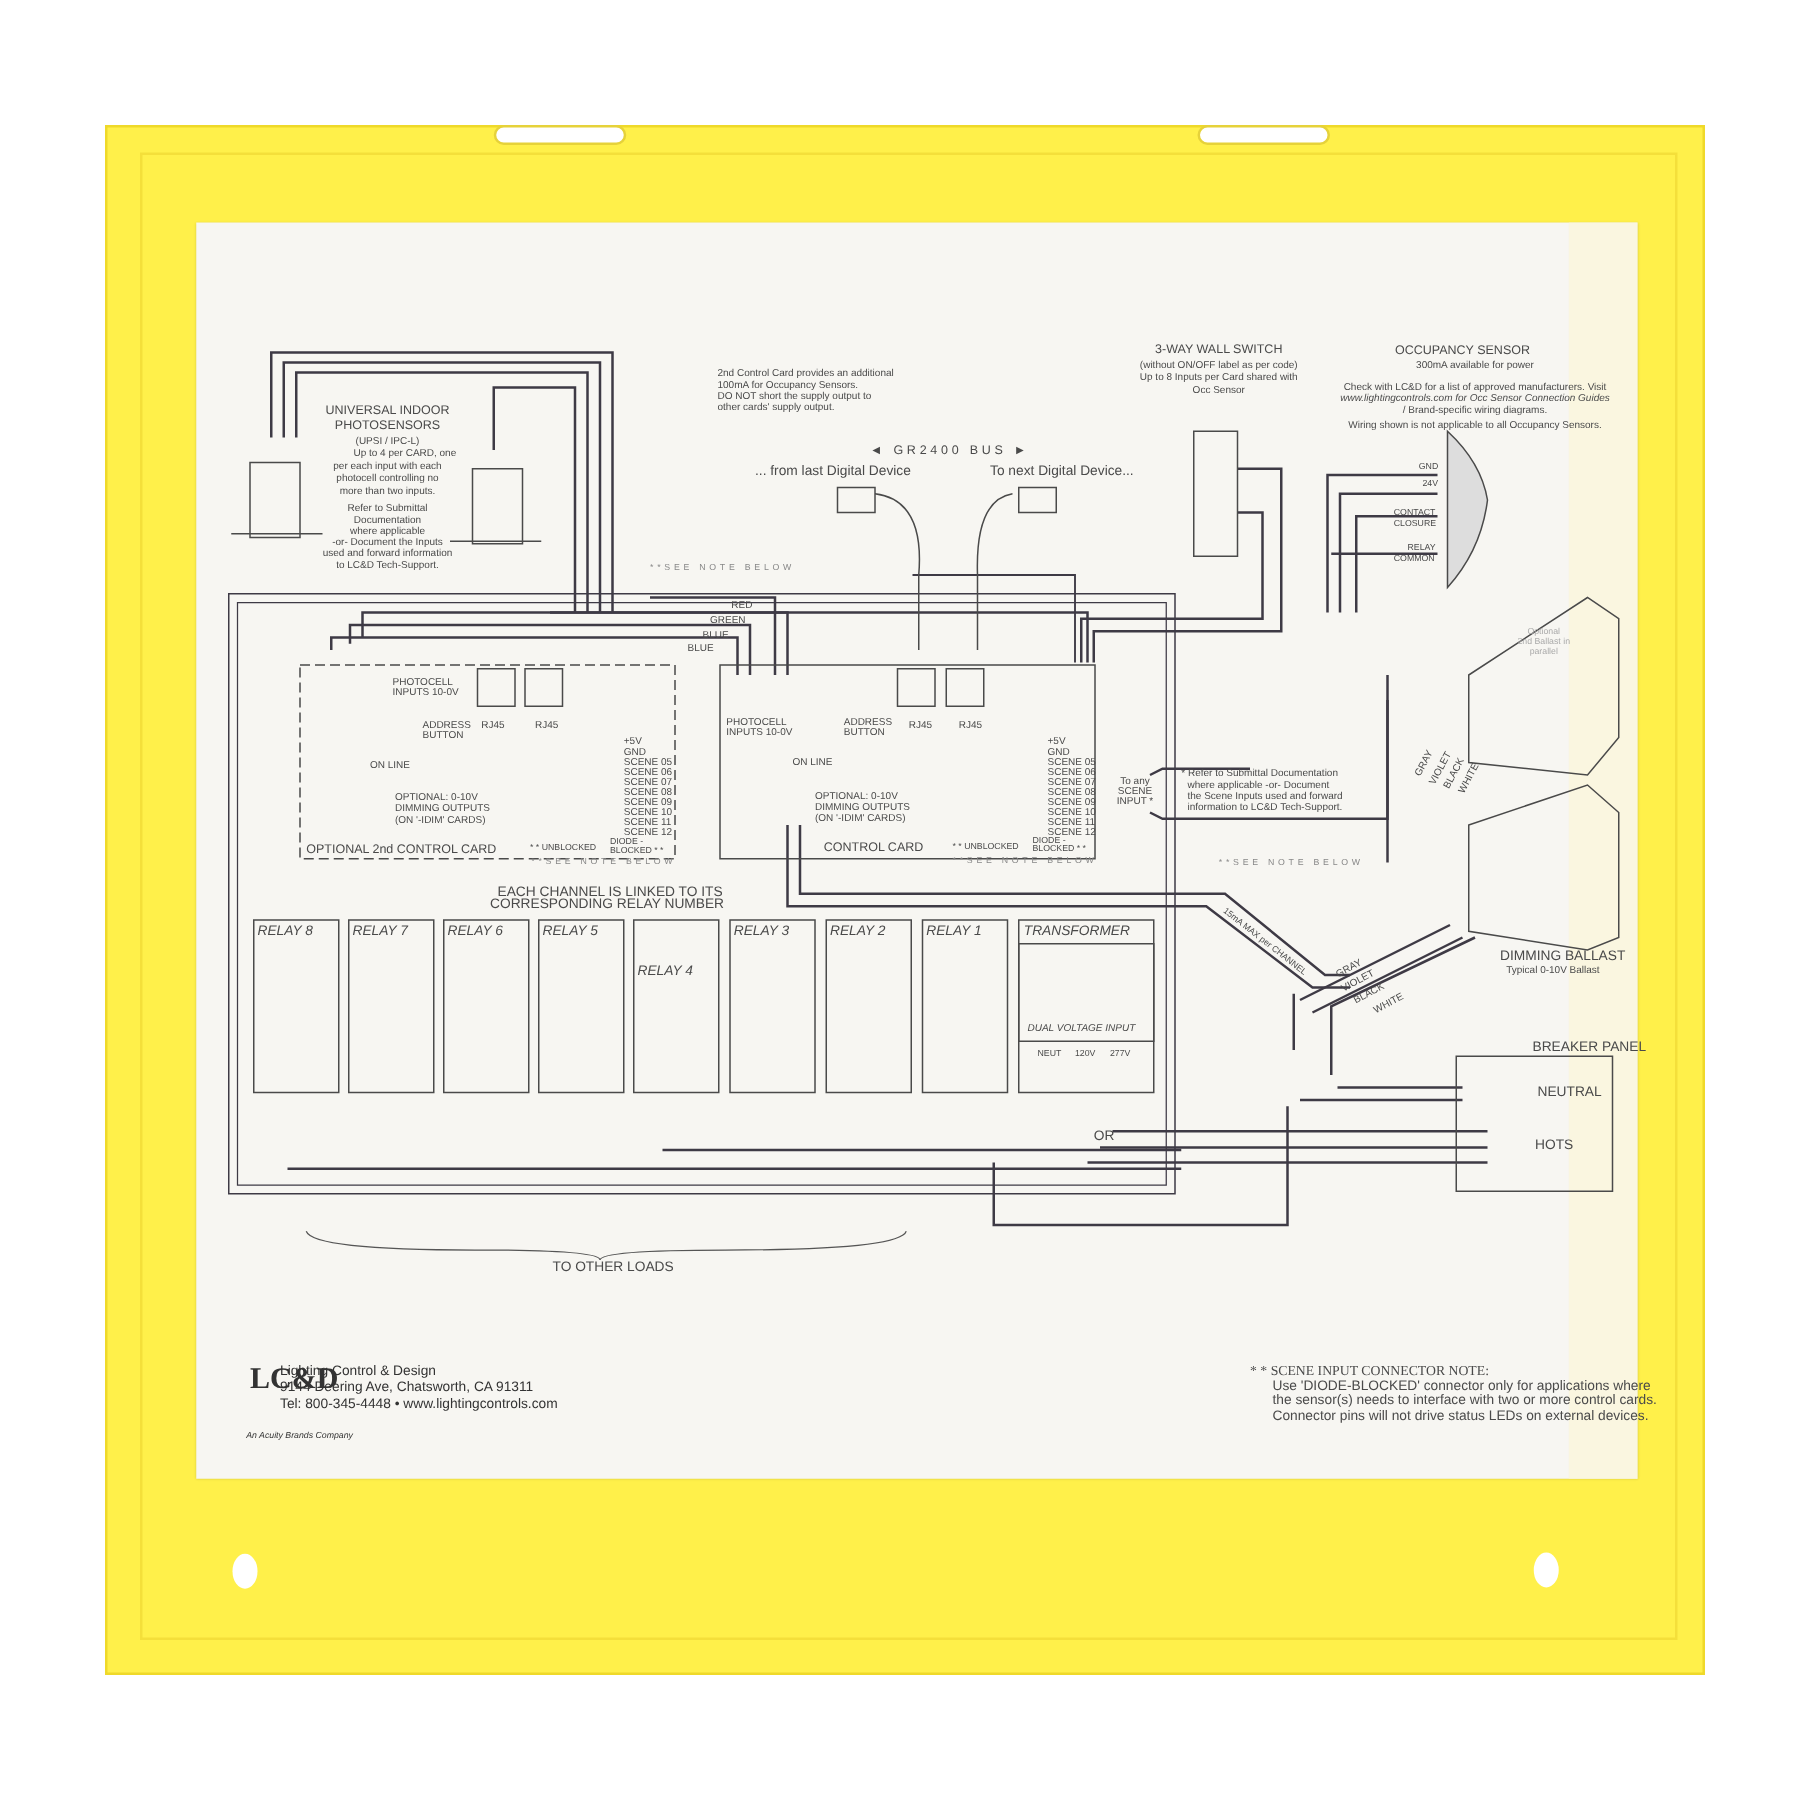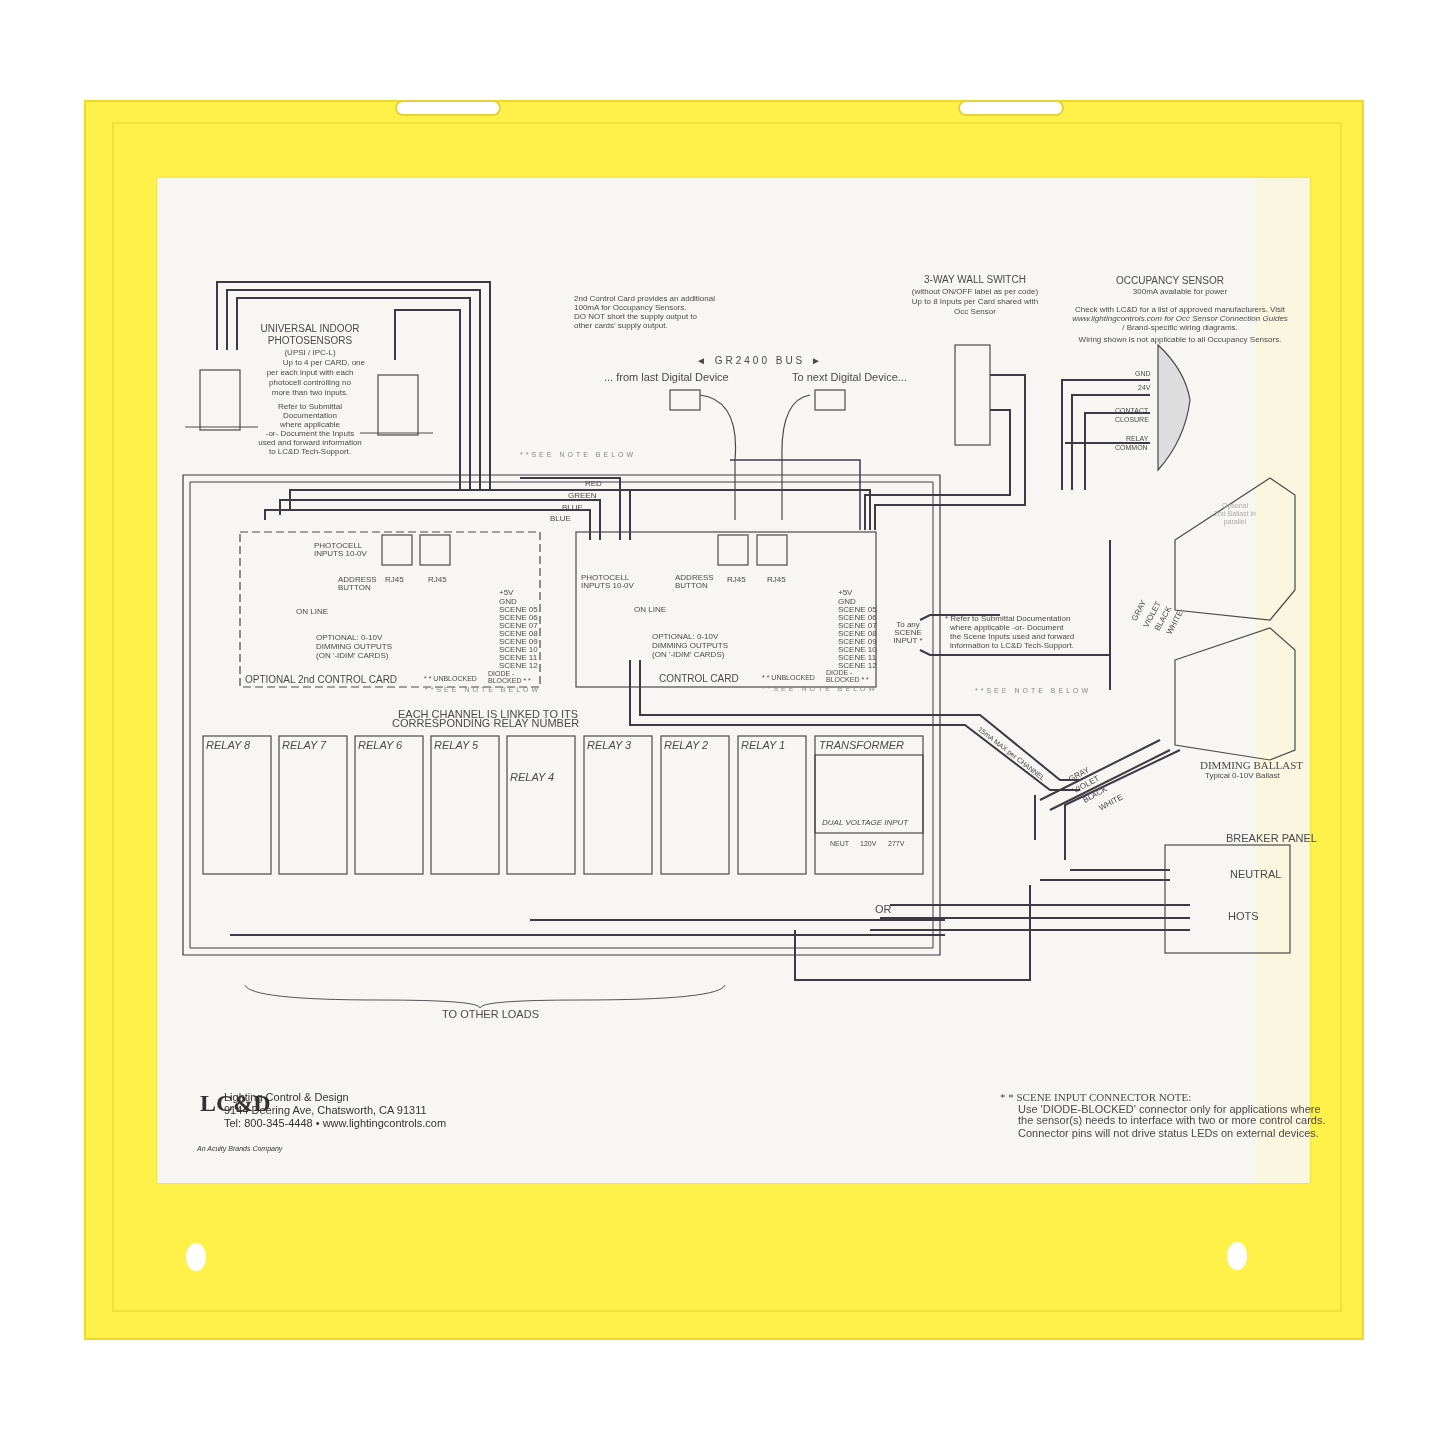--- a/index.html
+++ b/index.html
@@ -250,21 +250,21 @@
 
 <div class="t s9 it" style="left:819px;top:739px;">TRANSFORMER</div>
 <div class="t s8 it" style="left:822px;top:818px;">DUAL VOLTAGE INPUT</div>
 <div class="t s7" style="left:830px;top:840px;">NEUT</div>
 <div class="t s7" style="left:860px;top:840px;">120V</div>
 <div class="t s7" style="left:888px;top:840px;">277V</div>
 <div class="t s9" style="left:875px;top:903px;">OR</div>
 
 <div class="t s7" style="left:970px;top:750px;transform:rotate(38deg);">15mA MAX per CHANNEL</div>
 
-<div class="t s9" style="left:1200px;top:759px;font-family:Liberation Serif, serif;">DIMMING BALLAST</div>
+<div class="t s9" style="left:1200px;top:759px;">DIMMING BALLAST</div>
 <div class="t s8" style="left:1205px;top:771px;">Typical 0-10V Ballast</div>
 <div class="t c s7" style="left:1210px;top:502px;width:50px;color:#aaa;">Optional</div>
 <div class="t c s7" style="left:1210px;top:510px;width:50px;color:#aaa;">2nd Ballast in</div>
 <div class="t c s7" style="left:1210px;top:518px;width:50px;color:#aaa;">parallel</div>
 
 <div class="t s8" style="left:1068px;top:770px;transform:rotate(-28deg);">GRAY</div>
 <div class="t s8" style="left:1072px;top:780px;transform:rotate(-28deg);">VIOLET</div>
 <div class="t s8" style="left:1082px;top:790px;transform:rotate(-28deg);">BLACK</div>
 <div class="t s8" style="left:1098px;top:798px;transform:rotate(-28deg);">WHITE</div>
 <div class="t s8" style="left:1128px;top:606px;transform:rotate(-62deg);">GRAY</div>

